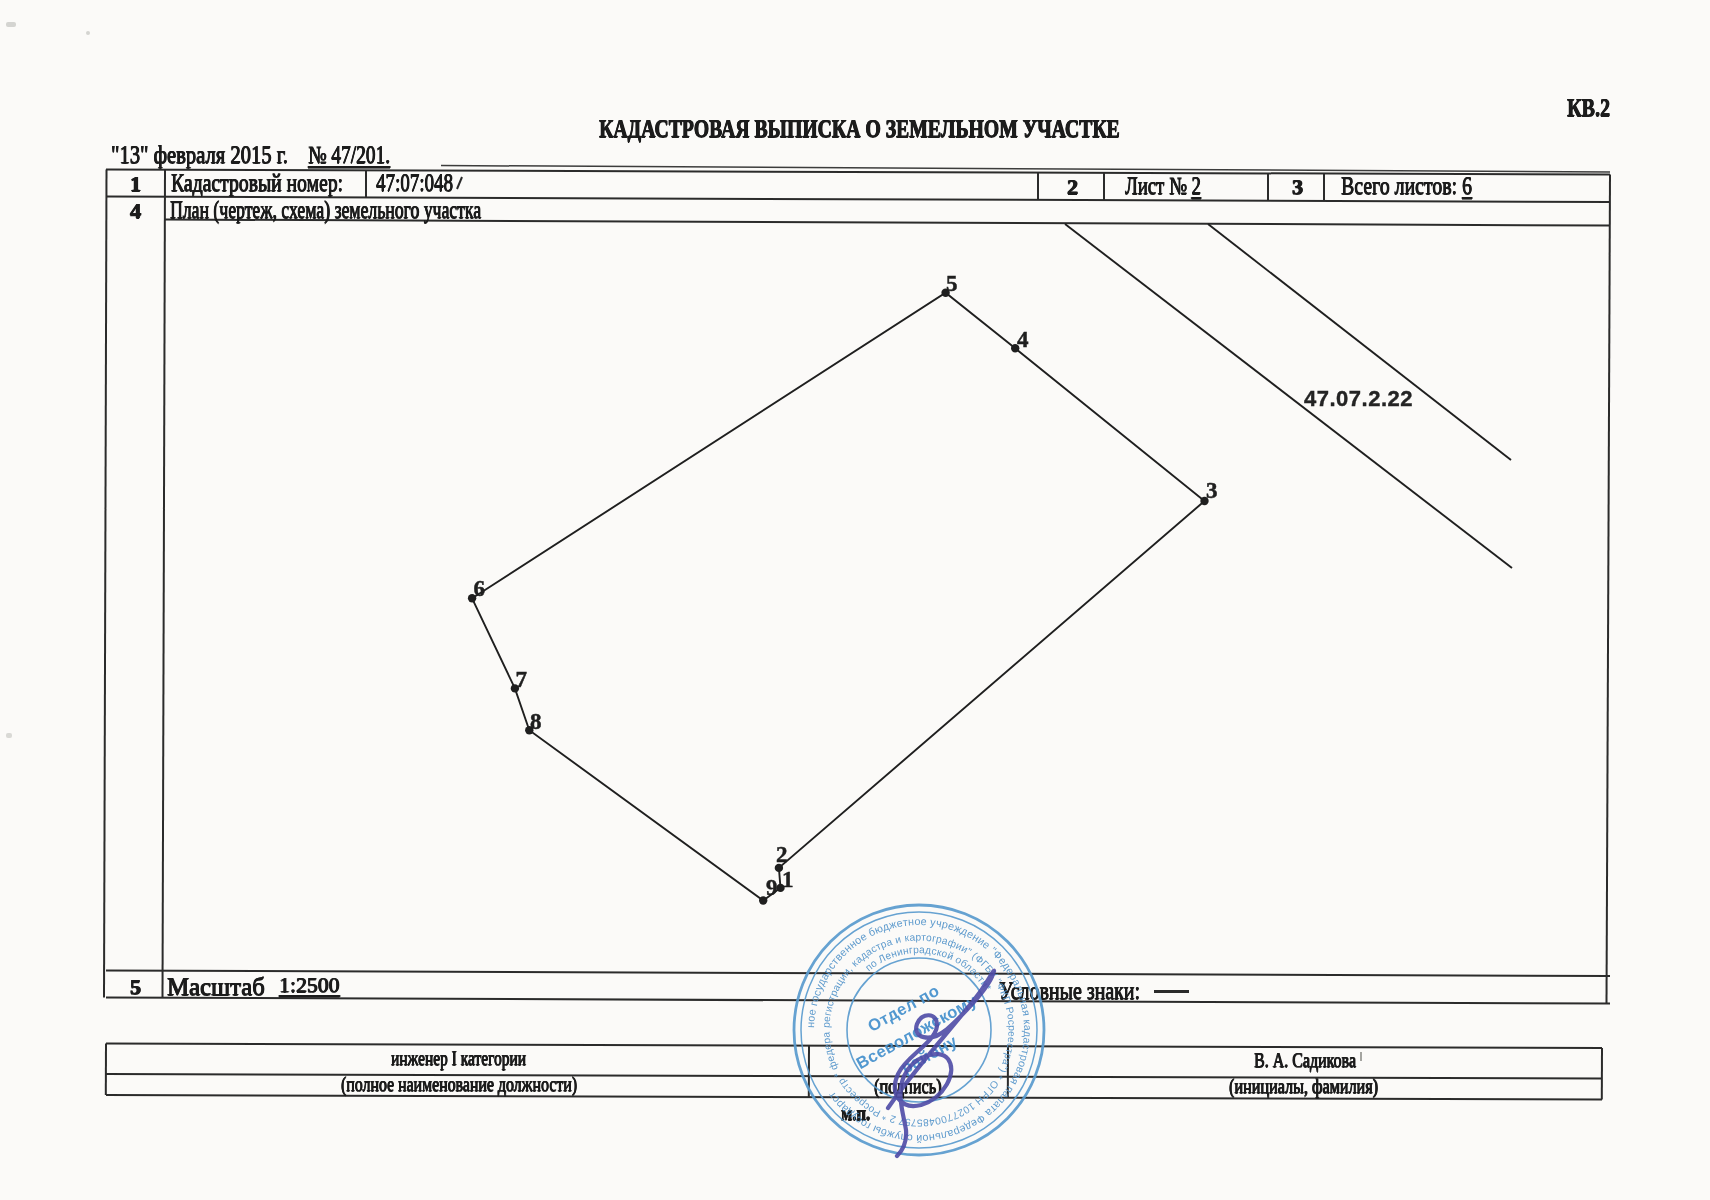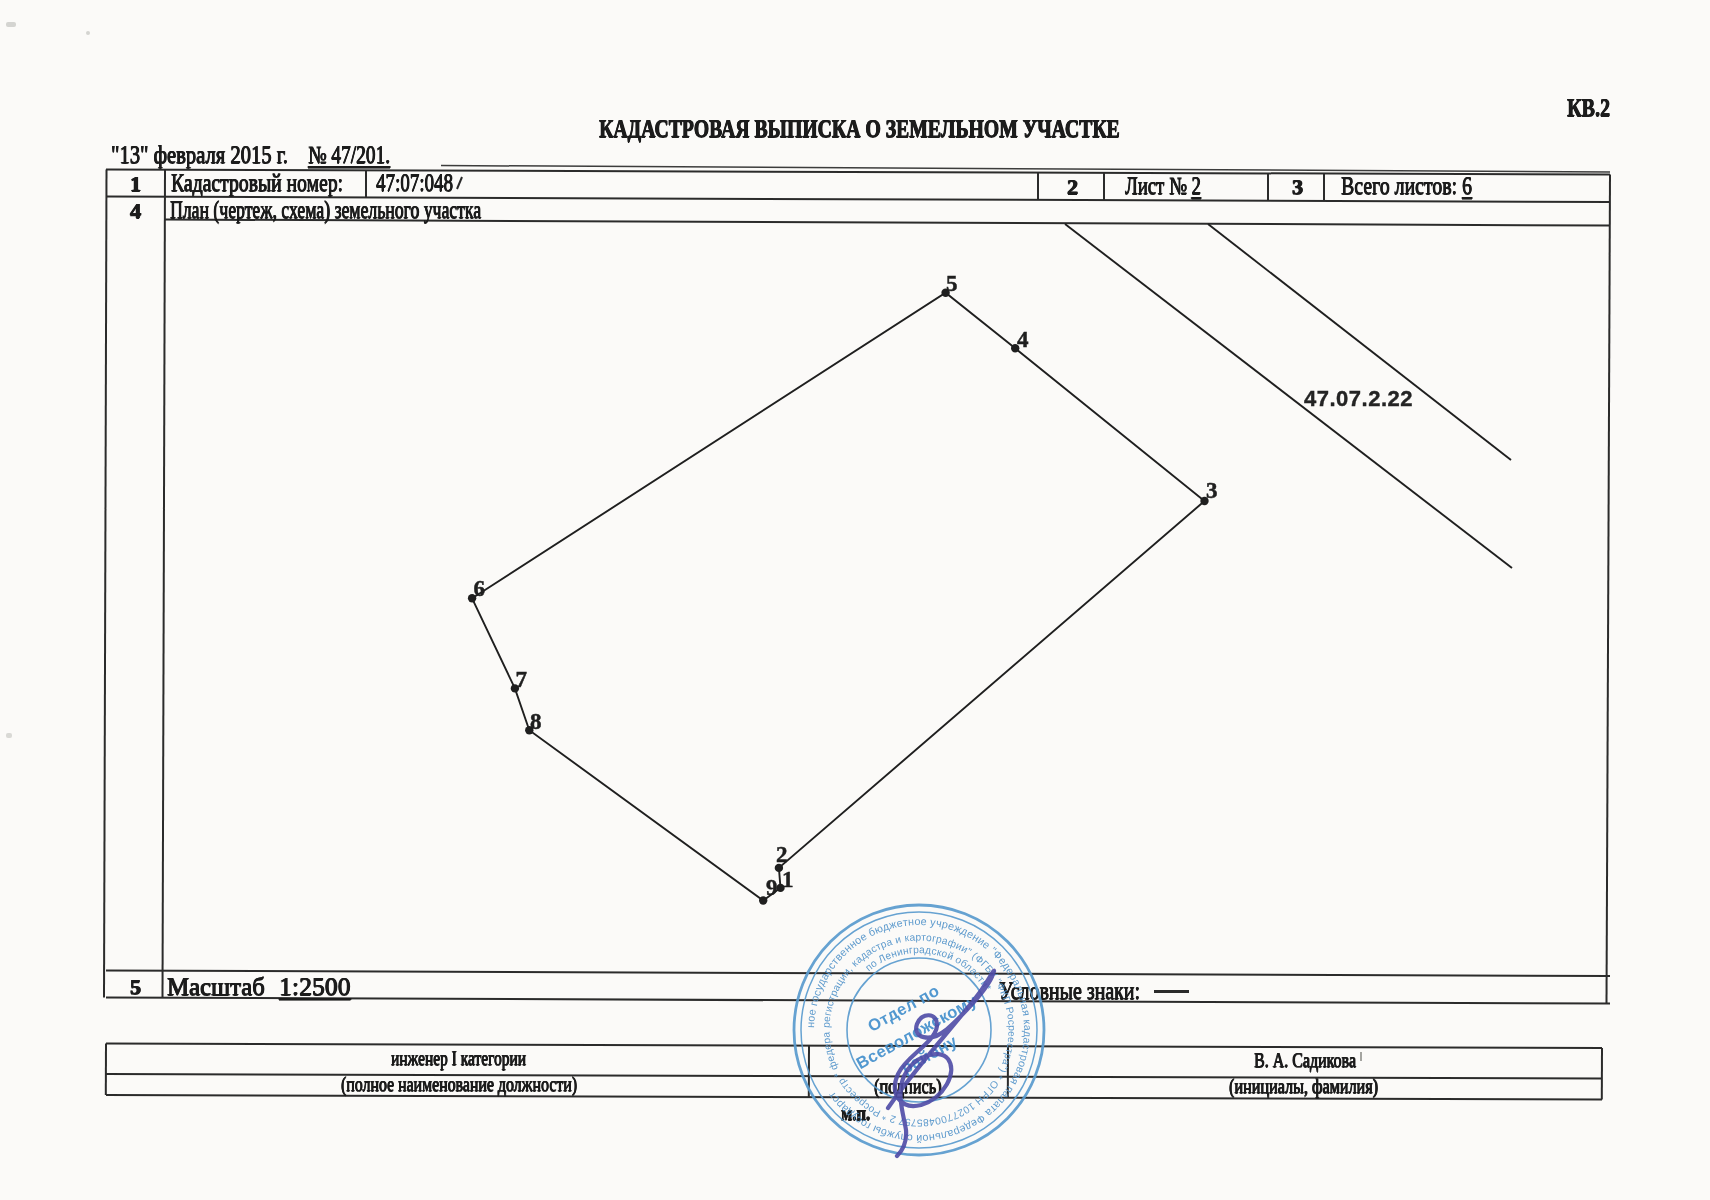--- a/index.html
+++ b/index.html
@@ -41,21 +41,21 @@
 <div class="t" style="left:1067px;top:176px;font-size:22px;font-weight:bold;">2</div>
 <div class="t" style="left:1125px;top:173px;font-size:25px;transform:scaleX(0.75);">Лист № <u>2</u></div>
 <div class="t" style="left:1292px;top:176px;font-size:22px;font-weight:bold;">3</div>
 <div class="t" style="left:1341px;top:173px;font-size:25px;transform:scaleX(0.793);">Всего листов: <u>6</u></div>
 
 <div class="t" style="left:130px;top:200px;font-size:22px;font-weight:bold;">4</div>
 <div class="t" style="left:170px;top:197px;font-size:25px;transform:scaleX(0.708);">План (чертеж, схема) земельного участка</div>
 
 <div class="t" style="left:130px;top:976px;font-size:22px;font-weight:bold;">5</div>
 <div class="t" style="left:167px;top:974px;font-size:25px;transform:scaleX(0.99);">Масштаб</div>
-<div class="t" style="left:279px;top:974px;font-size:26px;transform:scaleX(0.99);"><u>1:2500</u></div>
+<div class="t" style="left:279px;top:974px;font-size:22px;transform:scaleX(0.99);"><u>1:2500</u></div>
 <div class="t" style="left:999px;top:978px;font-size:25px;transform:scaleX(0.797);">Условные знаки:</div>
 <div class="hl" style="left:1154px;top:990px;width:35px;height:2.5px;"></div>
 
 <svg style="position:absolute;left:0;top:0;" width="1710" height="1200" viewBox="0 0 1710 1200">
  <g stroke="#2b2b2b" stroke-width="2" fill="none">
   <line x1="106" y1="1043.5" x2="1602" y2="1048"></line>
   <line x1="106" y1="1074" x2="1602" y2="1078.5"></line>
   <line x1="106" y1="1095" x2="1602" y2="1099.5"></line>
   <line x1="106" y1="1043.5" x2="105.8" y2="1095"></line>
   <line x1="809" y1="1045.6" x2="808.8" y2="1097"></line>

